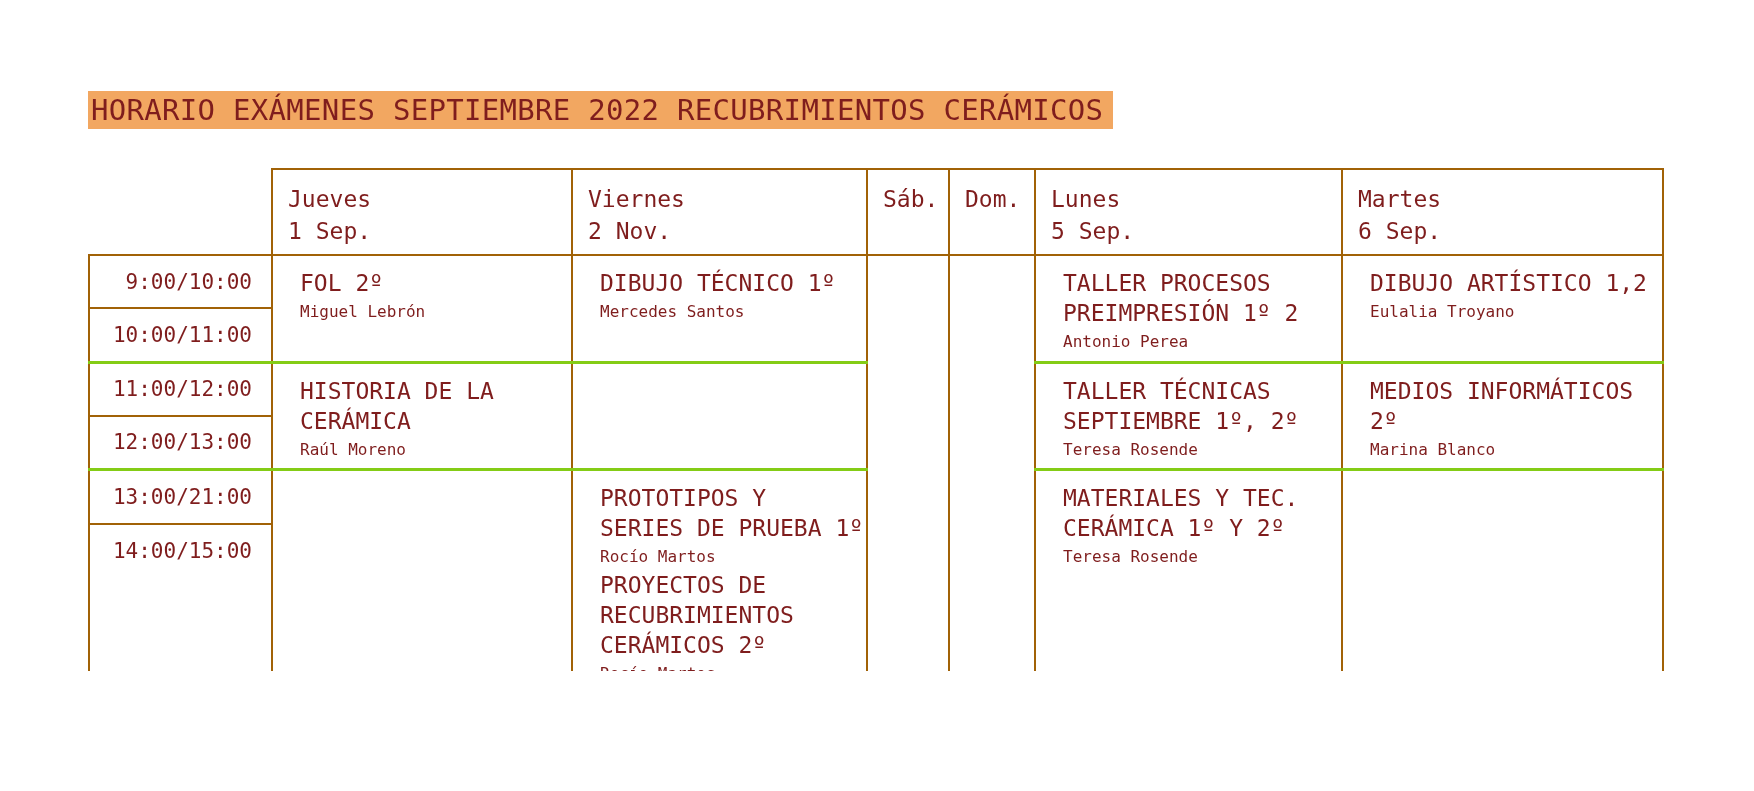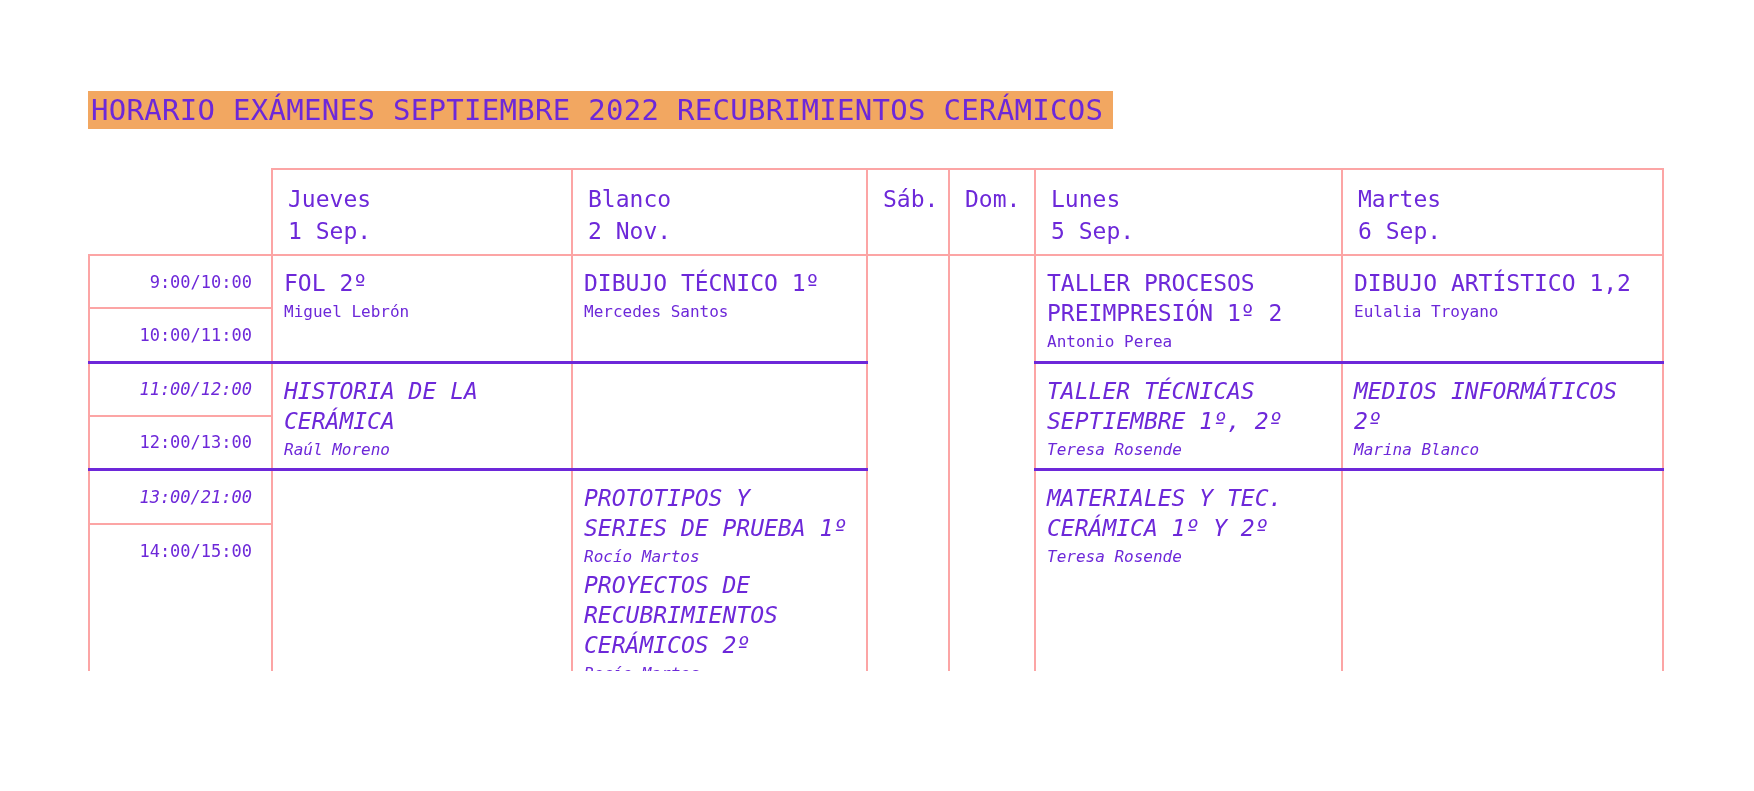--- a/index.html
+++ b/index.html
@@ -6,21 +6,21 @@
     margin: 0;
     padding: 0;
     background: #ffffff;
   }
   .page {
     position: relative;
     width: 1754px;
     height: 671px;
     background: #ffffff;
     font-family: "DejaVu Sans Mono", "Liberation Mono", monospace;
-    color: #6d28d9;
+    color: #7f1d1d;
     overflow: hidden;
   }
   .title {
     position: absolute;
     left: 88px;
     top: 91px;
     height: 38px;
     line-height: 38px;
     padding: 0 10px 0 3px;
     font-size: 29px;
@@ -45,54 +45,53 @@
 
   tr.h-header { height: 86px; }
   tr.h-r2 { height: 53px; }
   tr.h-r3 { height: 54px; }
   tr.h-r4 { height: 54px; }
   tr.h-r5 { height: 53px; }
   tr.h-r6 { height: 55px; }
   tr.h-r7 { height: 167px; }
 
   td {
-    border: 2px solid #fca5a5;
+    border: 2px solid #a16207;
     padding: 0;
     vertical-align: top;
     background: #ffffff;
   }
   td.corner {
     border: none;
     background: transparent;
   }
   td.day-header {
     padding: 13px 4px 0 15px;
     font-size: 23px;
     line-height: 32px;
     white-space: nowrap;
   }
   td.time-cell {
     vertical-align: middle;
     text-align: right;
     padding: 0 19px 0 0;
-    font-size: 17px;
+    font-size: 21px;
     white-space: nowrap;
   }
   td.time-cell.tall {
     vertical-align: top;
     padding-top: 12px;
     line-height: 28px;
     margin-top: 10px;
   }
   td.subject-cell {
-    padding: 12px 4px 0 11px;
+    padding: 12px 4px 0 27px;
   }
   td.block-top {
-    border-top: 3px solid #6d28d9;
-    font-style: italic;
+    border-top: 3px solid #84cc16;
   }
   .line-subject {
     font-size: 23px;
     line-height: 30px;
     white-space: nowrap;
   }
   .line-teacher {
     font-size: 16px;
     line-height: 27px;
     white-space: nowrap;
@@ -117,21 +116,21 @@
     </colgroup>
 
     <tbody>
         <tr class="h-header">
       <td class="corner"></td>
       <td class="day-header">
         <div>Jueves</div>
         <div>1 Sep.</div>
       </td>
       <td class="day-header">
-        <div>Blanco</div>
+        <div>Viernes</div>
         <div>2 Nov.</div>
       </td>
       <td class="day-header">
         <div>Sáb.</div>
       </td>
       <td class="day-header">
         <div>Dom.</div>
       </td>
       <td class="day-header">
         <div>Lunes</div>

